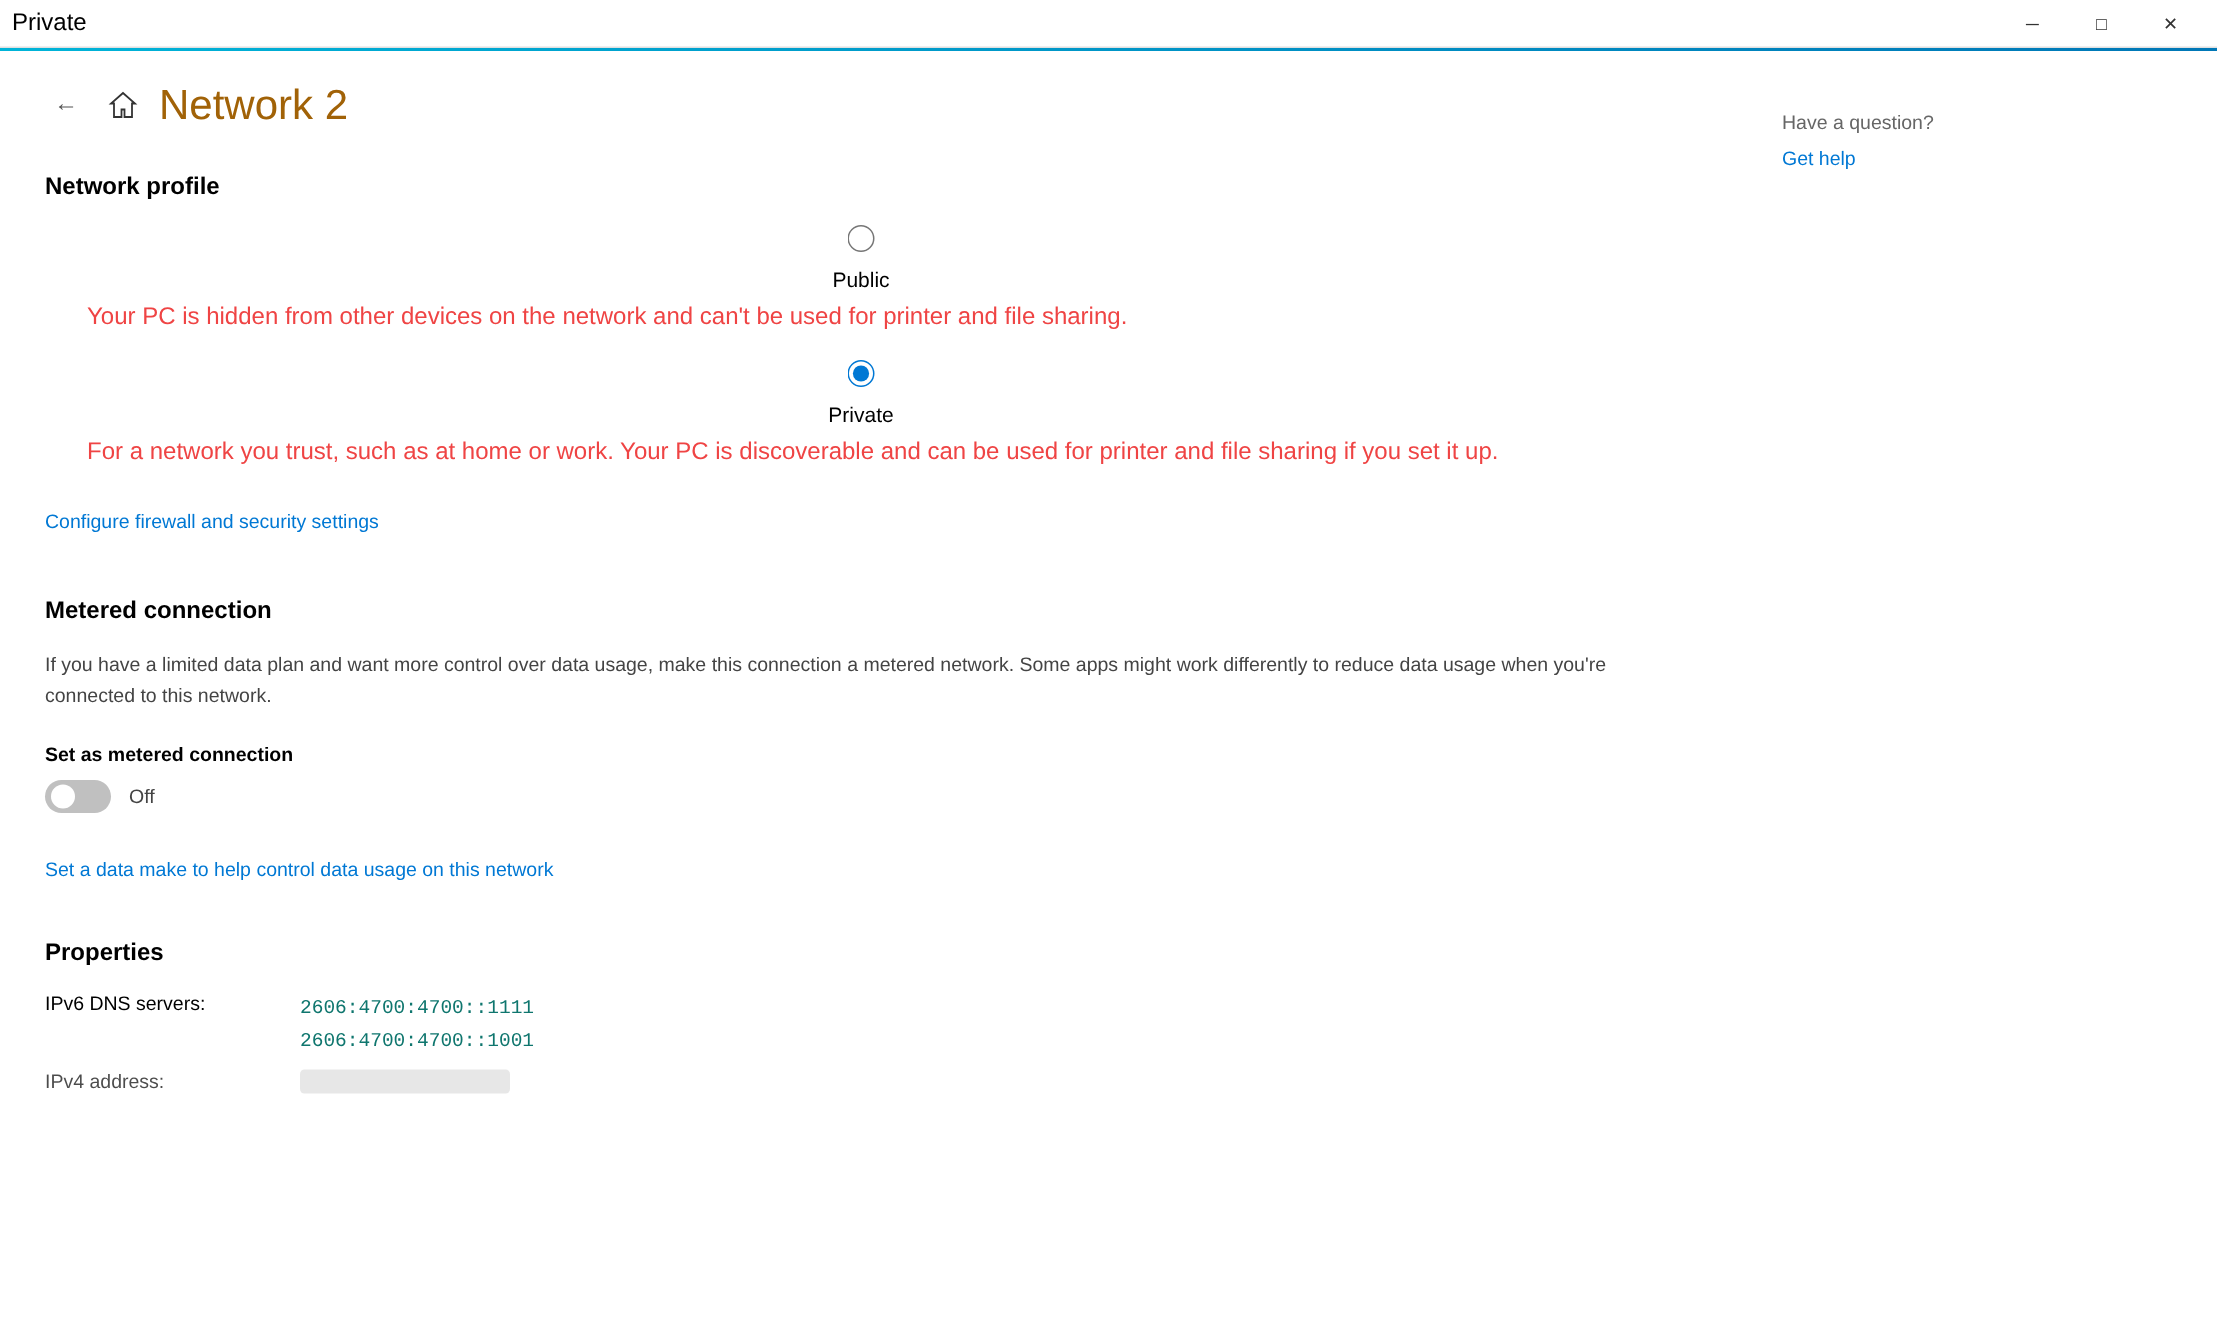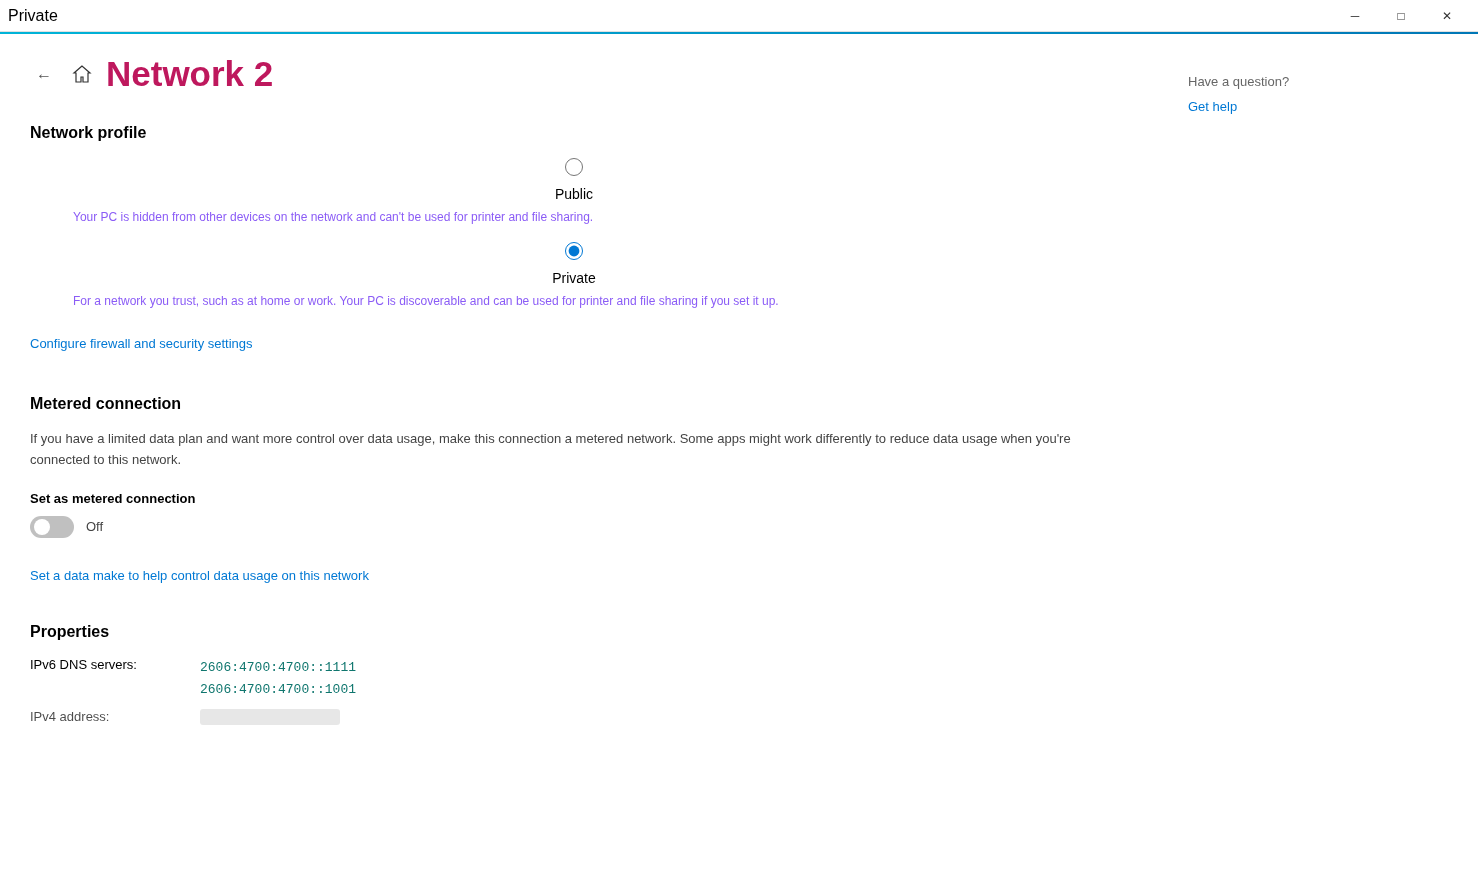--- a/index.html
+++ b/index.html
@@ -99,23 +99,23 @@
       font-size: 14px;
     }
 
     .home-icon-wrap {
       display: flex;
       align-items: center;
       justify-content: center;
     }
 
     .page-title {
-      font-size: 35px;
-      font-weight: 700;
-      color: #be185d;
+      font-size: 28px;
+      font-weight: 400;
+      color: #a16207;
     }
 
     
     .section-title {
       font-size: 16px;
       font-weight: 600;
       color: #000;
       margin-bottom: 16px;
       margin-top: 8px;
     }
@@ -144,23 +144,23 @@
       accent-color: #0078d4;
       cursor: pointer;
     }
 
     .radio-text {
       font-size: 14px;
       color: #000;
     }
 
     .radio-desc {
-      font-size: 12px;
-      color: #8b5cf6;
-      margin-left: 43px;
+      font-size: 16px;
+      color: #ef4444;
+      margin-left: 28px;
       line-height: 1.5;
     }
 
     
     .settings-link {
       color: #0078d4;
       font-size: 13px;
       text-decoration: none;
       cursor: pointer;
       display: inline-block;

